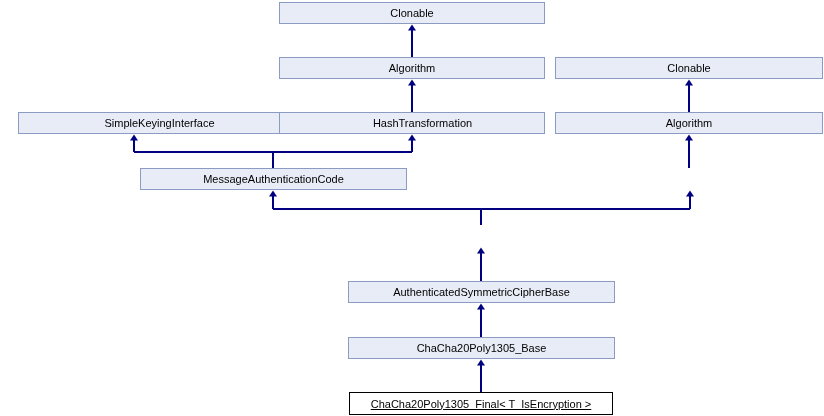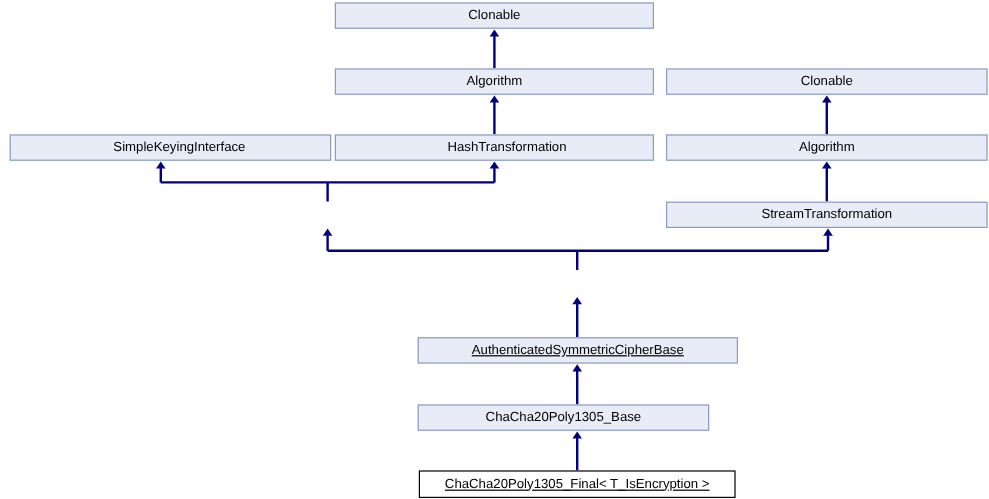--- a/index.html
+++ b/index.html
@@ -85,22 +85,22 @@
 
     <path d="M481 337 V308"></path>
     <path class="arrowhead" d="M481 303.5 L477 309.5 L485 309.5 Z"></path>
 
     <path d="M481 392 V364"></path>
     <path class="arrowhead" d="M481 359.5 L477 365.5 L485 365.5 Z"></path>
   </svg>
 
   <div class="node" style="left:279px; top:2px;   width:266px; height:22px;">Clonable</div>
   <div class="node" style="left:279px; top:57px;  width:266px; height:22px;">Algorithm</div>
-  <div class="node" style="left:8px;   top:112px; width:268px; height:22px;padding-left:15px;">SimpleKeyingInterface</div>
+  <div class="node" style="left:18px;   top:112px; width:268px; height:22px;padding-left:15px;">SimpleKeyingInterface</div>
   <div class="node" style="left:279px; top:112px; width:266px; height:22px;padding-left:21px;">HashTransformation</div>
   <div class="node" style="left:555px; top:57px;  width:268px; height:22px;">Clonable</div>
   <div class="node" style="left:555px; top:112px; width:268px; height:22px;">Algorithm</div>
-  <div class="node" style="left:555px; top:168px; width:268px; height:22px;">StreamTransformation</div>
-  <div class="node" style="left:348px; top:281px; width:267px; height:22px;text-decoration:underline;">AuthenticatedSymmetricCipherBase</div>
-  <div class="node" style="left:348px; top:337px; width:243px; height:22px;">ChaCha20Poly1305_Base</div>
+  <div class="node" style="left:140px; top:168px; width:267px; height:22px;">MessageAuthenticationCode</div>
+  <div class="node" style="left:348px; top:281px; width:267px; height:22px;">AuthenticatedSymmetricCipherBase</div>
+  <div class="node" style="left:348px; top:337px; width:267px; height:22px;">ChaCha20Poly1305_Base</div>
   <div class="node focus" style="left:349px; top:392px; width:264px; height:23px;text-decoration:underline;">ChaCha20Poly1305_Final&lt; T_IsEncryption &gt;</div>
 
 </div>
 
 </body></html>

